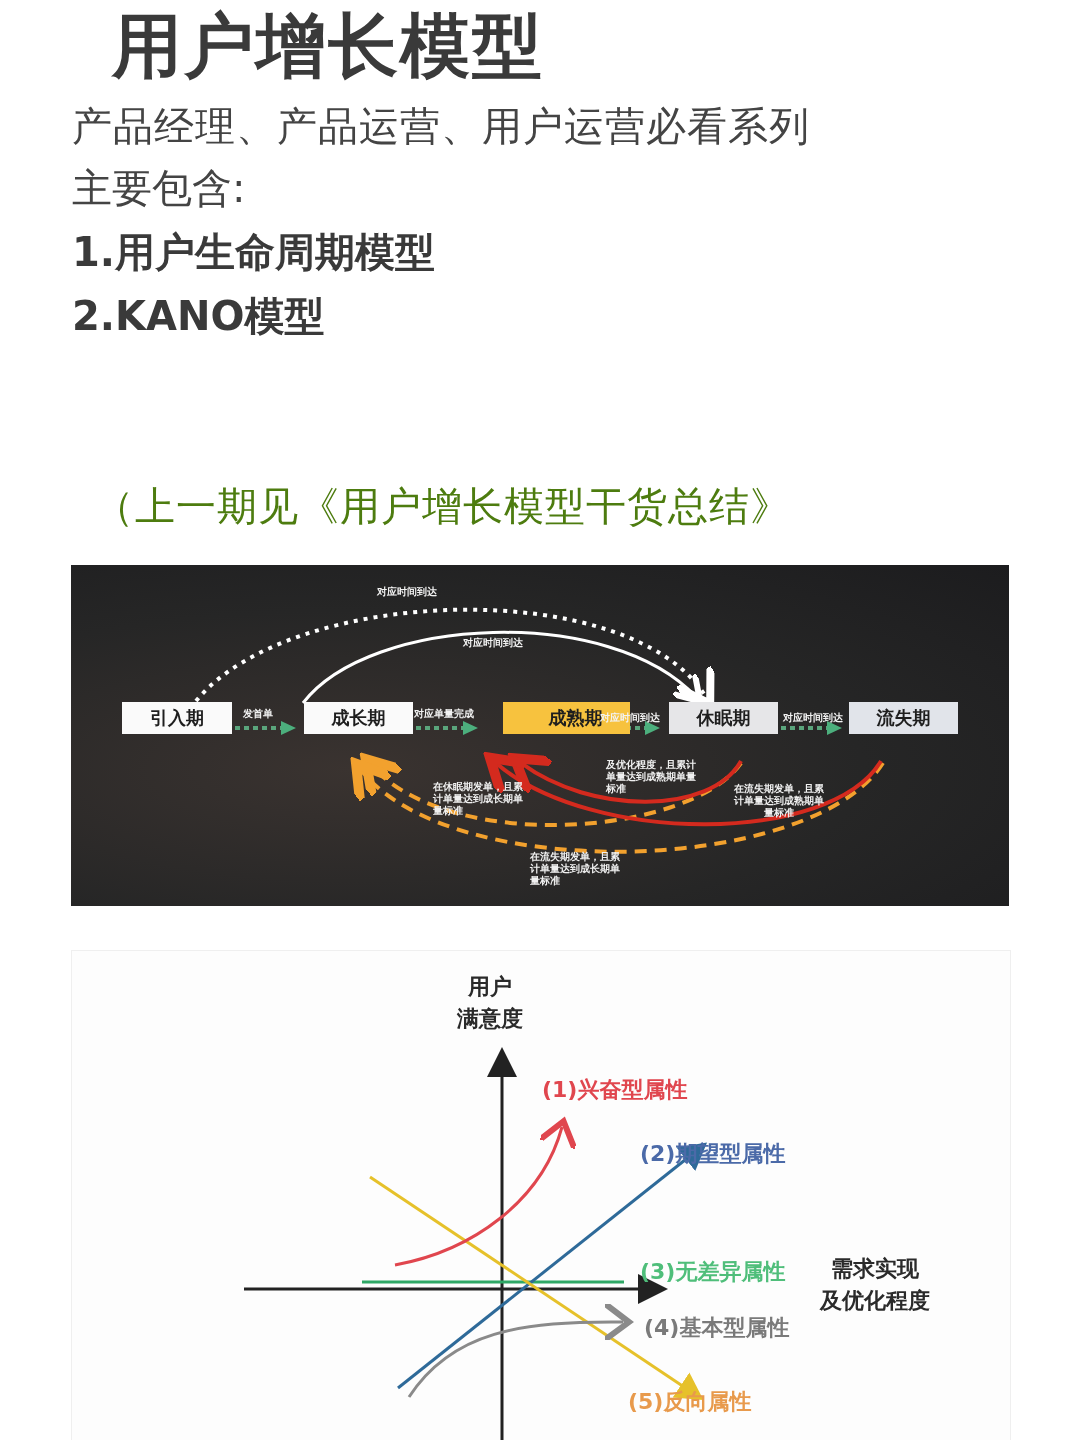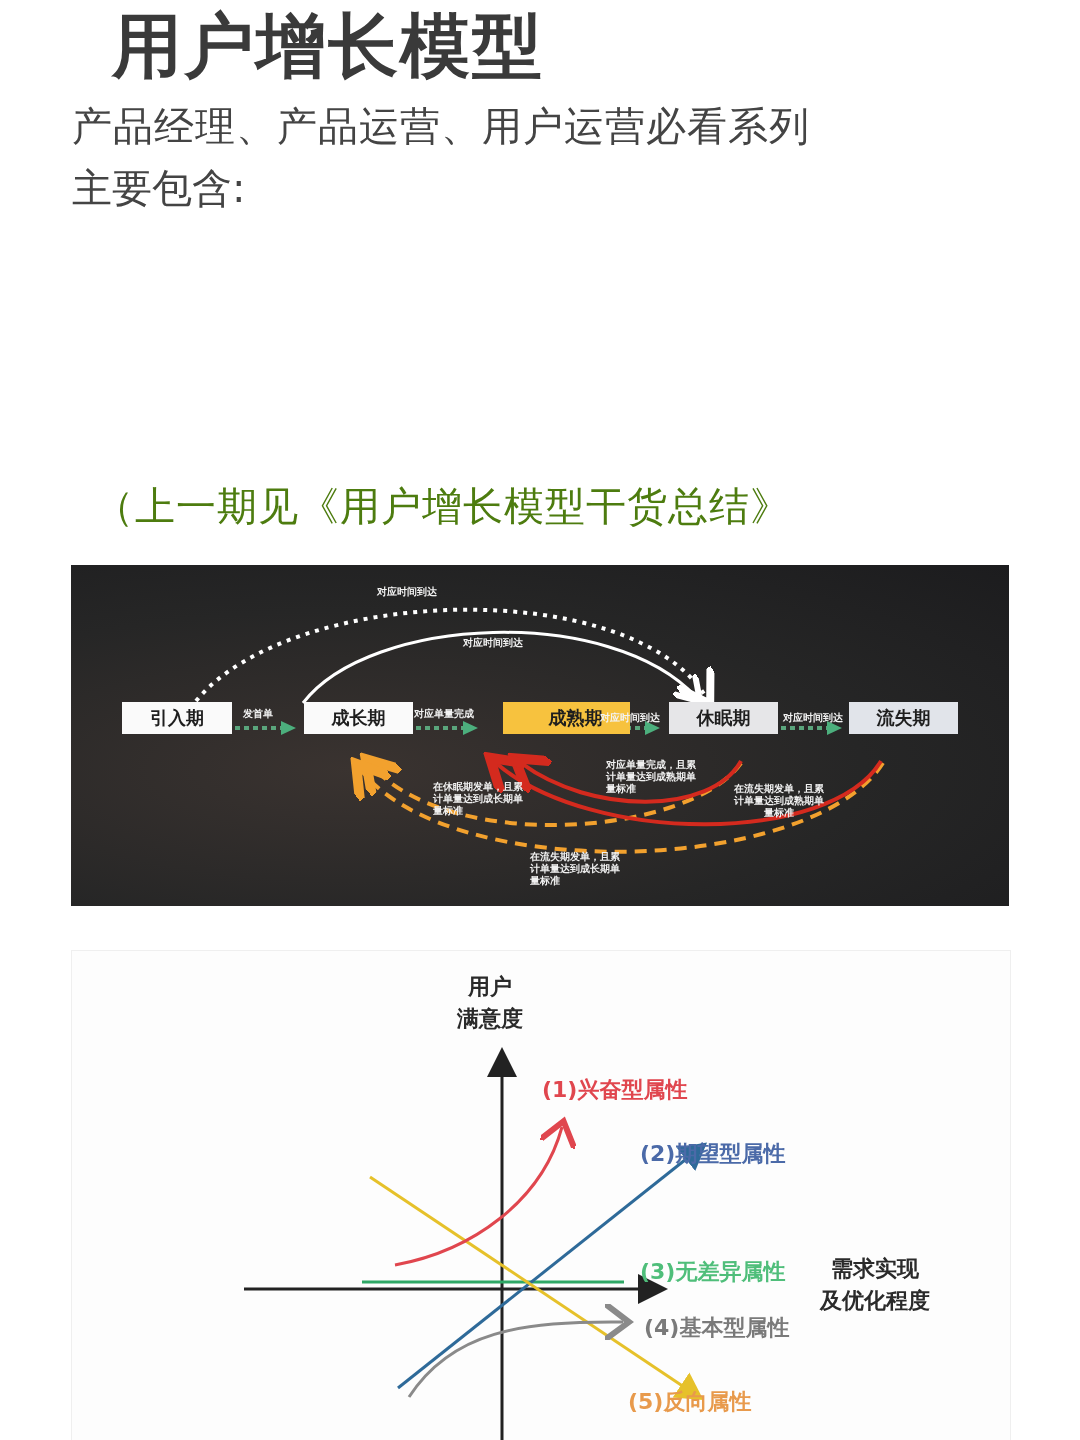--- a/index.html
+++ b/index.html
@@ -70,20 +70,22 @@
   .k5 { left:556px; top:436px; font-size:22px; color:#e89a4c; }
 </style>
 </head>
 <body>
 
 <div class="title">用户增长模型</div>
 <div class="subtitle">产品经理、产品运营、用户运营必看系列</div>
 <div class="includes">主要包含:</div>
 
 <div class="list">
+  <div class="item">1.用户生命周期模型</div>
+  <div class="item">2.KANO模型</div>
 </div>
 <div class="prev">（上一期见《用户增长模型干货总结》</div>
 
 <div class="lifecycle">
   <svg width="938" height="341" viewBox="0 0 938 341">
     <defs>
       <marker id="mw" markerWidth="10" markerHeight="10" refX="6" refY="5" orient="auto">
           <path d="M0,0 L8,5 L0,10" fill="none" stroke="#fff" stroke-width="2"></path>
         </marker>
       <marker id="mo" markerWidth="10" markerHeight="10" refX="6" refY="5" orient="auto">
@@ -126,21 +128,21 @@
   <div class="stage s3">成熟期</div>
   <div class="stage s4">休眠期</div>
   <div class="stage s5">流失期</div>
 
   <div class="tlabel" style="left:172px; top:142px;">发首单</div>
   <div class="tlabel" style="left:343px; top:142px;">对应单量完成</div>
   <div class="tlabel" style="left:529px; top:146px;">对应时间到达</div>
   <div class="tlabel" style="left:712px; top:146px;">对应时间到达</div>
 
   <div class="note" style="left:362px; top:216px;">在休眠期发单，且累计单量达到成长期单量标准</div>
-  <div class="note" style="left:535px; top:194px;">对应单量完成，且累计单量达到成熟期单量标准</div>
+  <div class="note" style="left:535px; top:194px;">及优化程度，且累计单量达到成熟期单量标准</div>
   <div class="note" style="left:660px; top:218px;text-align:center;">在流失期发单，且累计单量达到成熟期单量标准</div>
   <div class="note" style="left:459px; top:286px;">在流失期发单，且累计单量达到成长期单量标准</div>
 </div>
 
 <div class="kano">
   <svg width="938" height="490" viewBox="0 0 938 490">
     <defs>
       <marker id="ka" markerWidth="12" markerHeight="12" refX="8" refY="6" orient="auto">
           <path d="M0,1 L10,6 L0,11 Z" fill="#222"></path>
         </marker>

